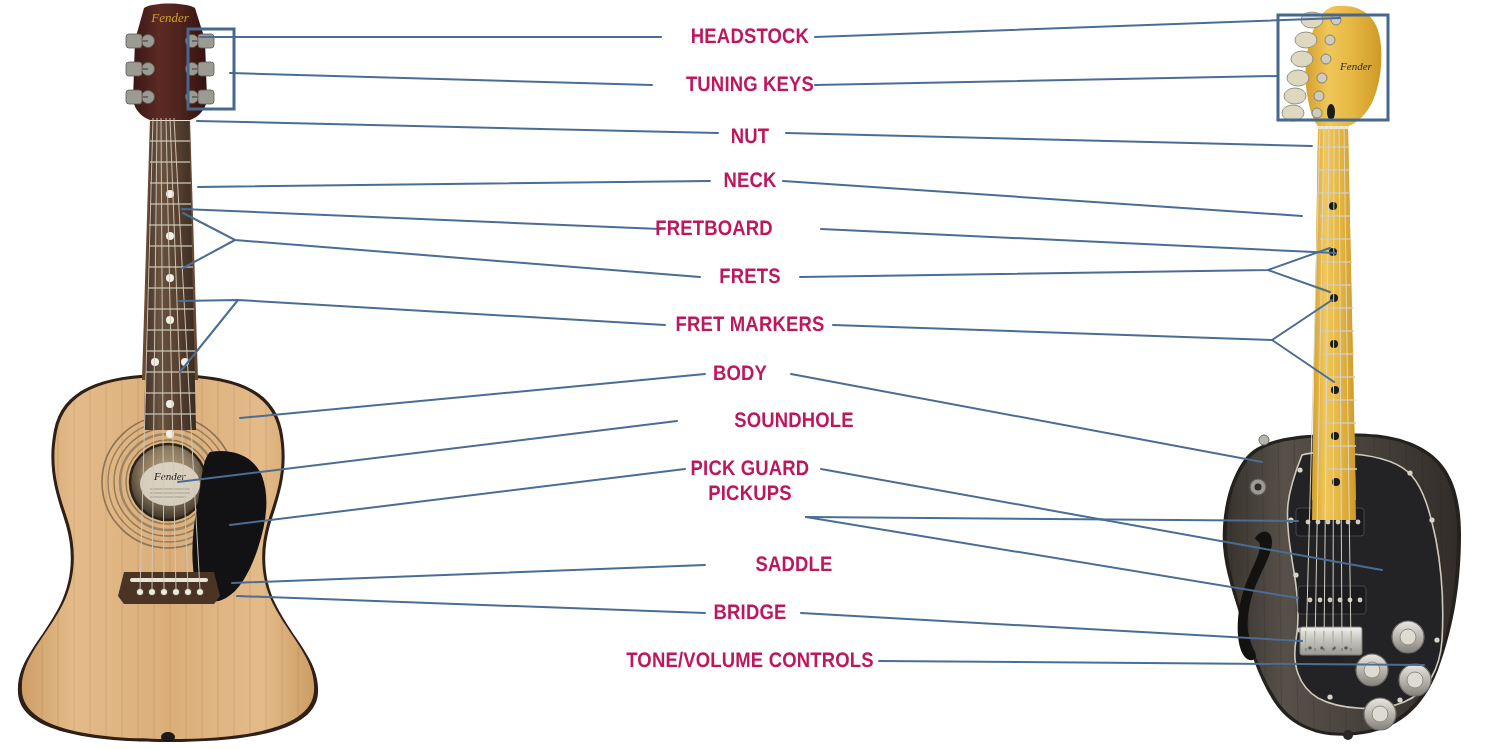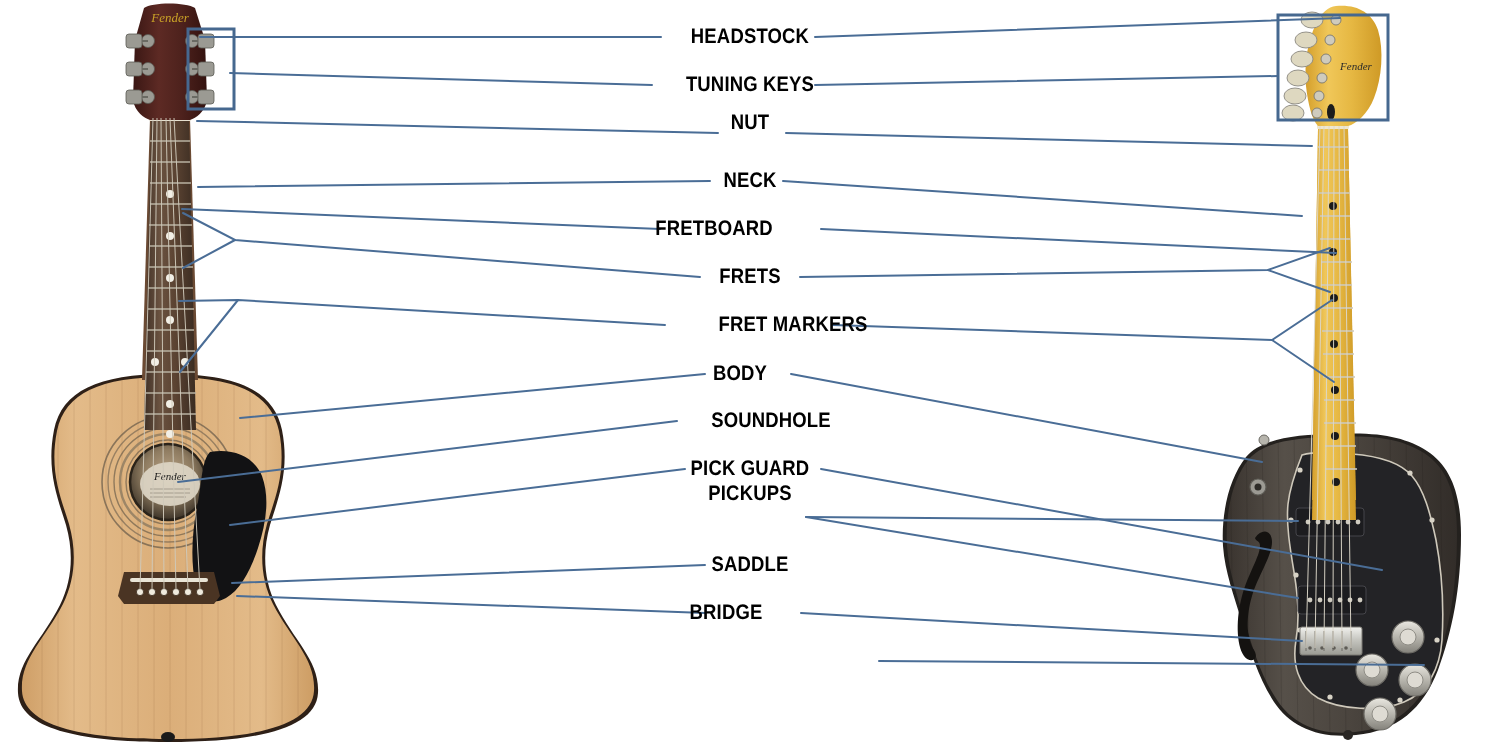--- a/index.html
+++ b/index.html
@@ -12,21 +12,21 @@
   #stage svg.layer{position:absolute;left:0;top:0;width:1500px;height:750px;}
   #labels{position:absolute;left:0;top:0;width:1500px;height:750px;}
   .label{
     position:absolute;
     transform:translate(-50%,-50%);
     white-space:nowrap;
     font-family:"Liberation Sans","DejaVu Sans",sans-serif;
     font-weight:700;
     font-size:21px;
     letter-spacing:0.2px;
-    color:#000000;
+    color:#be185d;
     transform-origin:center center;
     text-rendering:geometricPrecision;
   }
   .label span{display:inline-block;transform:scaleX(0.88);transform-origin:center center;}
 </style>
 </head>
 <body>
 
 <div id="stage">
 
@@ -488,26 +488,27 @@
 
     <g fill="none" stroke="#46688f" stroke-width="3">
       <rect x="188" y="29" width="46" height="80"></rect>
       <rect x="1278" y="15" width="110" height="105"></rect>
     </g>
   </svg>
 
   <div id="labels">
     <div class="label" style="left:750px;top:37px"><span>HEADSTOCK</span></div>
     <div class="label" style="left:750px;top:85px"><span>TUNING KEYS</span></div>
-    <div class="label" style="left:750px;top:123px"><span>NUT</span></div>
+    <div class="label" style="left:750px;top:137px"><span>NUT</span></div>
     <div class="label" style="left:750px;top:181px"><span>NECK</span></div>
     <div class="label" style="left:714px;top:229px"><span>FRETBOARD</span></div>
     <div class="label" style="left:750px;top:277px"><span>FRETS</span></div>
-    <div class="label" style="left:793px;top:325px"><span>FRET MARKERS</span></div>
+    <div class="label" style="left:750px;top:325px"><span>FRET MARKERS</span></div>
     <div class="label" style="left:740px;top:374px"><span>BODY</span></div>
-    <div class="label" style="left:771px;top:421px"><span>SOUNDHOLE</span></div>
+    <div class="label" style="left:794px;top:421px"><span>SOUNDHOLE</span></div>
     <div class="label" style="left:750px;top:469px"><span>PICK GUARD</span></div>
     <div class="label" style="left:750px;top:494px"><span>PICKUPS</span></div>
-    <div class="label" style="left:750px;top:565px"><span>SADDLE</span></div>
-    <div class="label" style="left:726px;top:613px"><span>BRIDGE</span></div>
+    <div class="label" style="left:794px;top:565px"><span>SADDLE</span></div>
+    <div class="label" style="left:750px;top:613px"><span>BRIDGE</span></div>
+    <div class="label" style="left:750px;top:661px"><span>TONE/VOLUME CONTROLS</span></div>
   </div>
 
 </div>
 
 </body></html>

